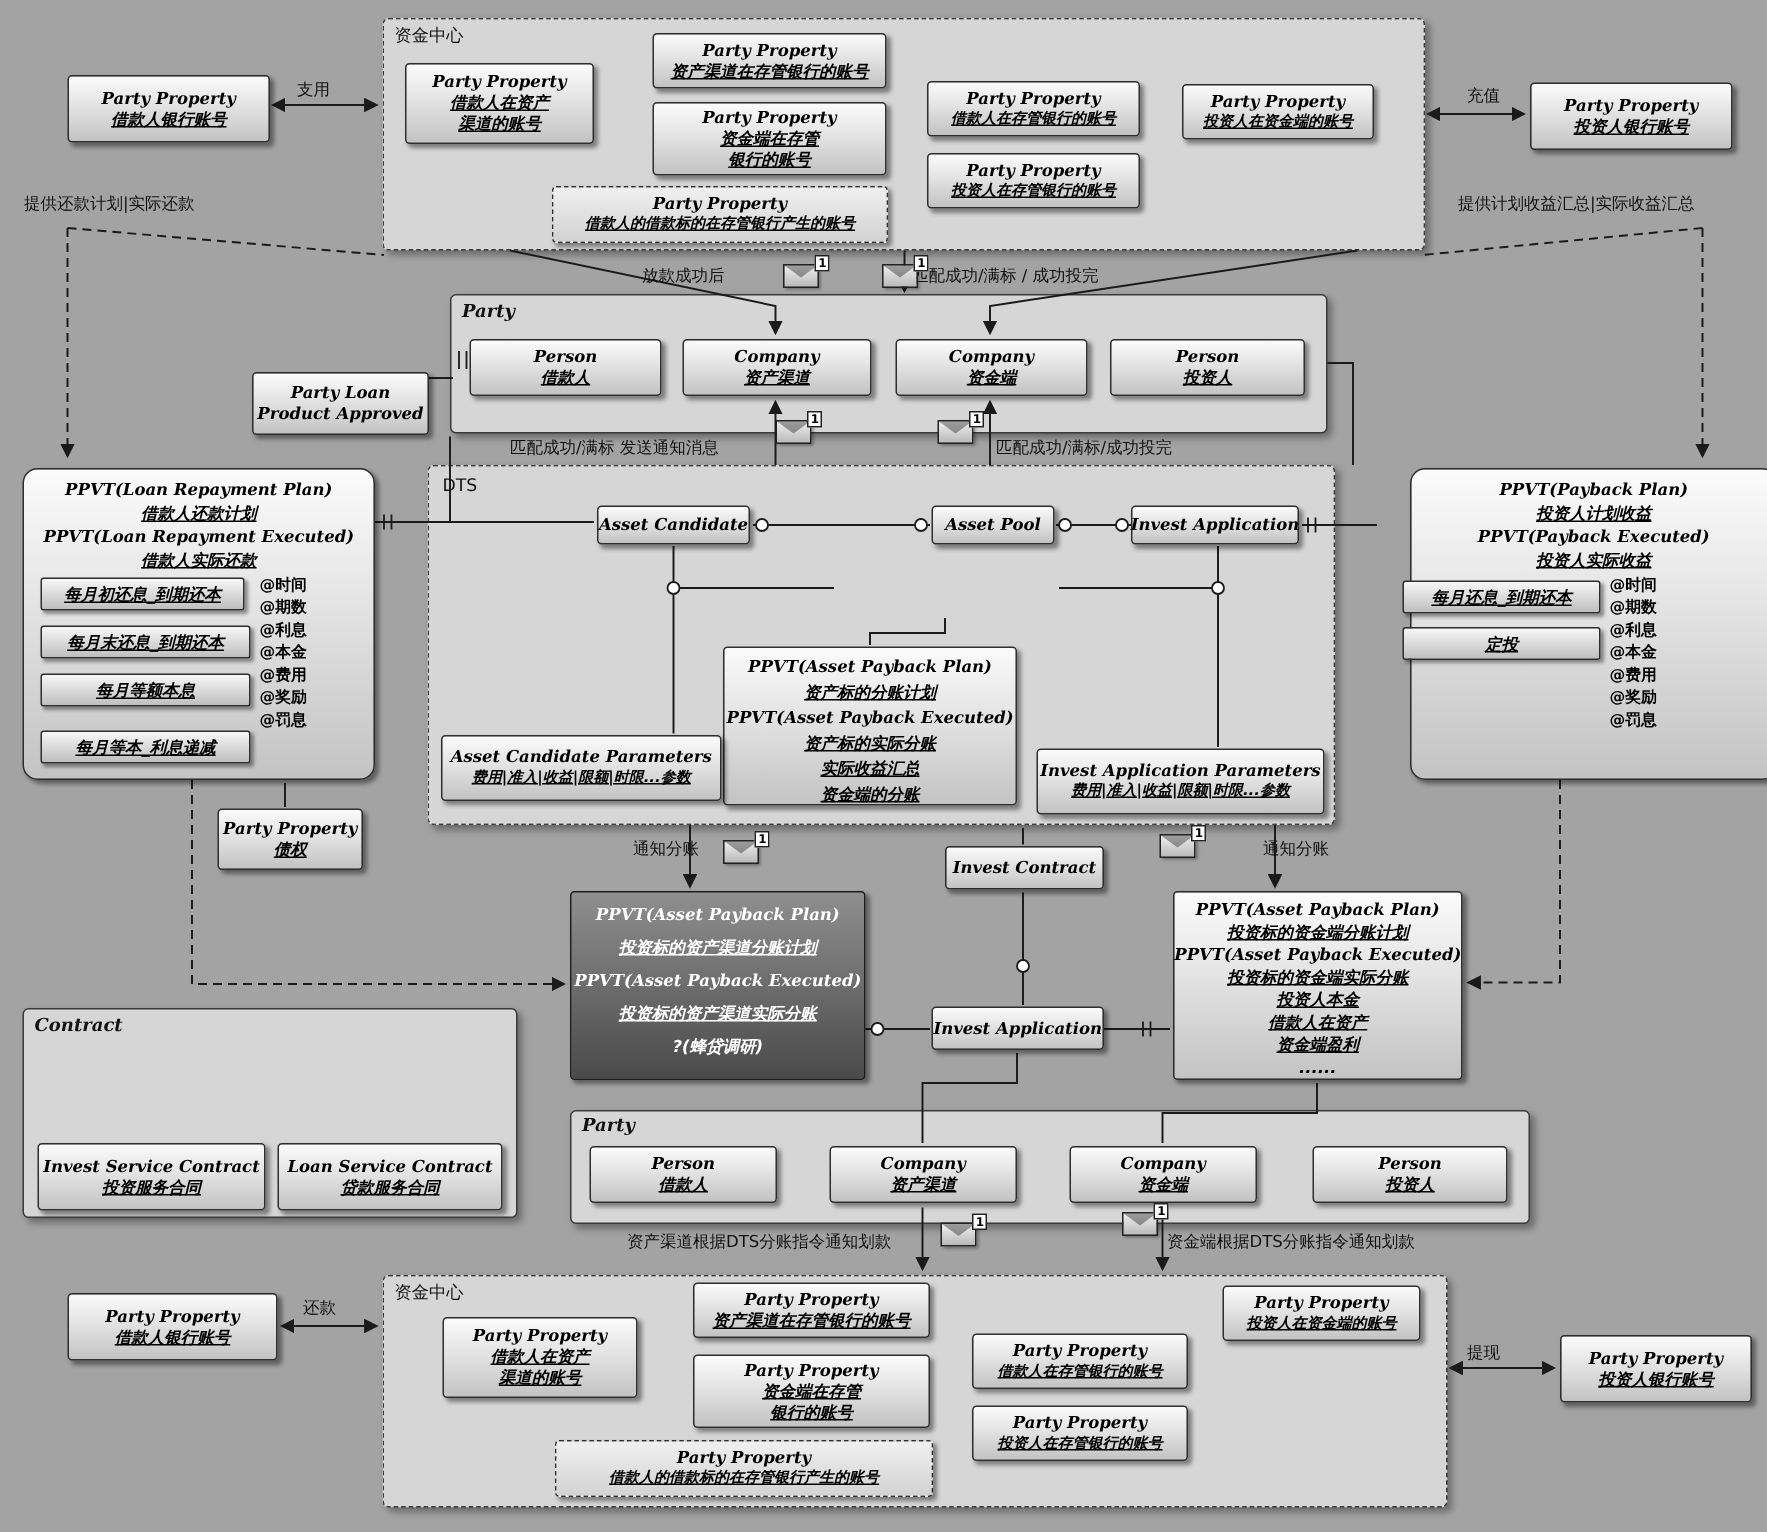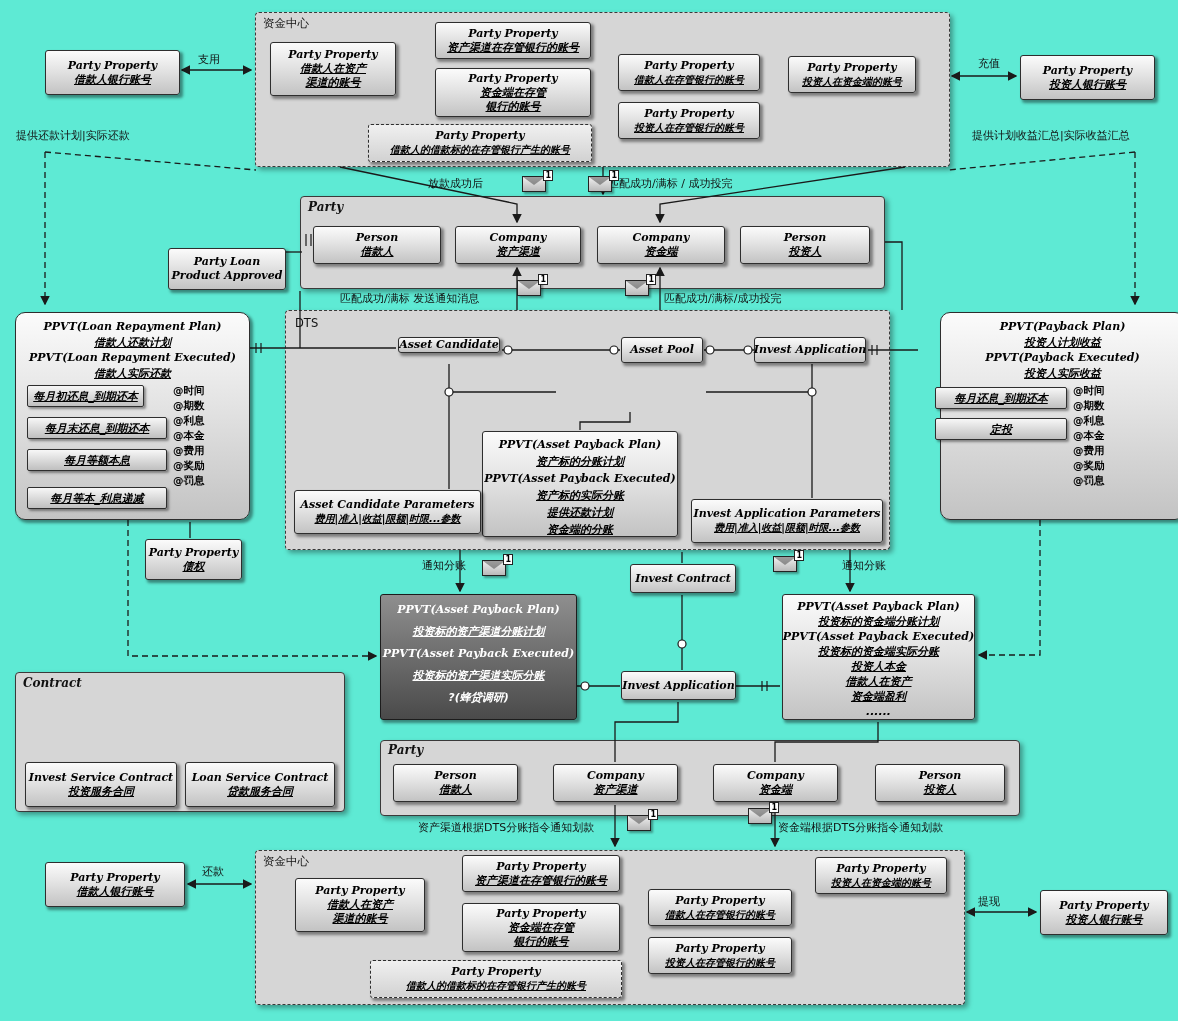--- a/index.html
+++ b/index.html
@@ -1,17 +1,17 @@
 <!DOCTYPE html>
 <html><head>
 <meta charset="utf-8">
 <style>
   * { box-sizing: border-box; margin: 0; padding: 0; }
   body { background: #fff; font-family: "DejaVu Sans", sans-serif; }
-  #canvas { position: relative; width: 1178px; height: 1021px; background: #5eead4; overflow: hidden; }
+  #canvas { position: relative; width: 1178px; height: 1021px; background: #a3a3a3; overflow: hidden; }
 
   .grp { position: absolute; z-index: 1; background: #d6d6d6; border: 1.6px dashed #3a3a3a; border-radius: 4px; box-shadow: 3px 3px 5px rgba(0,0,0,.35); }
   .grp.solid { border-style: solid; }
   .grp-label { position: absolute; z-index: 4; font: 11.5px "DejaVu Sans", sans-serif; color: #111; white-space: nowrap; }
   .grp-label.en { font: bold italic 12px "DejaVu Serif", serif; }
 
   .node { position: absolute; z-index: 3; display: flex; flex-direction: column; align-items: center; justify-content: center; text-align: center;
           border: 1.3px solid #2e2e2e; border-radius: 3px;
           background: linear-gradient(180deg,#fbfbfb 0%,#e3e3e3 45%,#c3c3c3 100%);
           box-shadow: 2.5px 2.5px 3px rgba(0,0,0,.42); padding: 1px 3px; }
@@ -210,49 +210,49 @@
     <span class="t">Party Loan</span>
     <span class="t">Product Approved</span>
   </div>
 
   <div class="node big rounded" style="left:15px;top:312px;width:235px;height:208px">
     <span class="t">PPVT(Loan Repayment Plan)</span>
     <span class="s">借款人还款计划</span>
     <span class="t">PPVT(Loan Repayment Executed)</span>
     <span class="s">借款人实际还款</span>
   </div>
-  <div class="bar" style="left:27px;top:385px;width:117px;height:22px">每月初还息_到期还本</div>
+  <div class="bar" style="left:27px;top:385px;width:136px;height:22px">每月初还息_到期还本</div>
   <div class="bar" style="left:27px;top:417px;width:140px;height:22px">每月末还息_到期还本</div>
   <div class="bar" style="left:27px;top:449px;width:140px;height:22px">每月等额本息</div>
   <div class="bar" style="left:27px;top:487px;width:140px;height:22px">每月等本_利息递减</div>
   <div class="attrs" style="left:173px;top:383px;width:70px">
     <span>@时间</span>
     <span>@期数</span>
     <span>@利息</span>
     <span>@本金</span>
     <span>@费用</span>
     <span>@奖励</span>
     <span>@罚息</span>
   </div>
 
-  <div class="node" style="left:398px;top:337px;width:102px;height:16px">
+  <div class="node" style="left:398px;top:337px;width:102px;height:26px">
     <span class="t">Asset Candidate</span>
   </div>
   <div class="node" style="left:621px;top:337px;width:82px;height:26px">
     <span class="t">Asset Pool</span>
   </div>
   <div class="node" style="left:754px;top:337px;width:112px;height:26px">
     <span class="t">Invest Application</span>
   </div>
   <div class="node stack rows17" style="left:482px;top:431px;width:196px;height:106px">
     <span class="t">PPVT(Asset Payback Plan)</span>
     <span class="s">资产标的分账计划</span>
     <span class="t">PPVT(Asset Payback Executed)</span>
     <span class="s">资产标的实际分账</span>
-    <span class="s">提供还款计划</span>
+    <span class="s">实际收益汇总</span>
     <span class="s">资金端的分账</span>
   </div>
   <div class="node" style="left:294px;top:490px;width:187px;height:44px">
     <span class="t">Asset Candidate Parameters</span>
     <span class="s small">费用|准入|收益|限额|时限...参数</span>
   </div>
   <div class="node" style="left:691px;top:499px;width:192px;height:44px">
     <span class="t">Invest Application Parameters</span>
     <span class="s small">费用|准入|收益|限额|时限...参数</span>
   </div>

